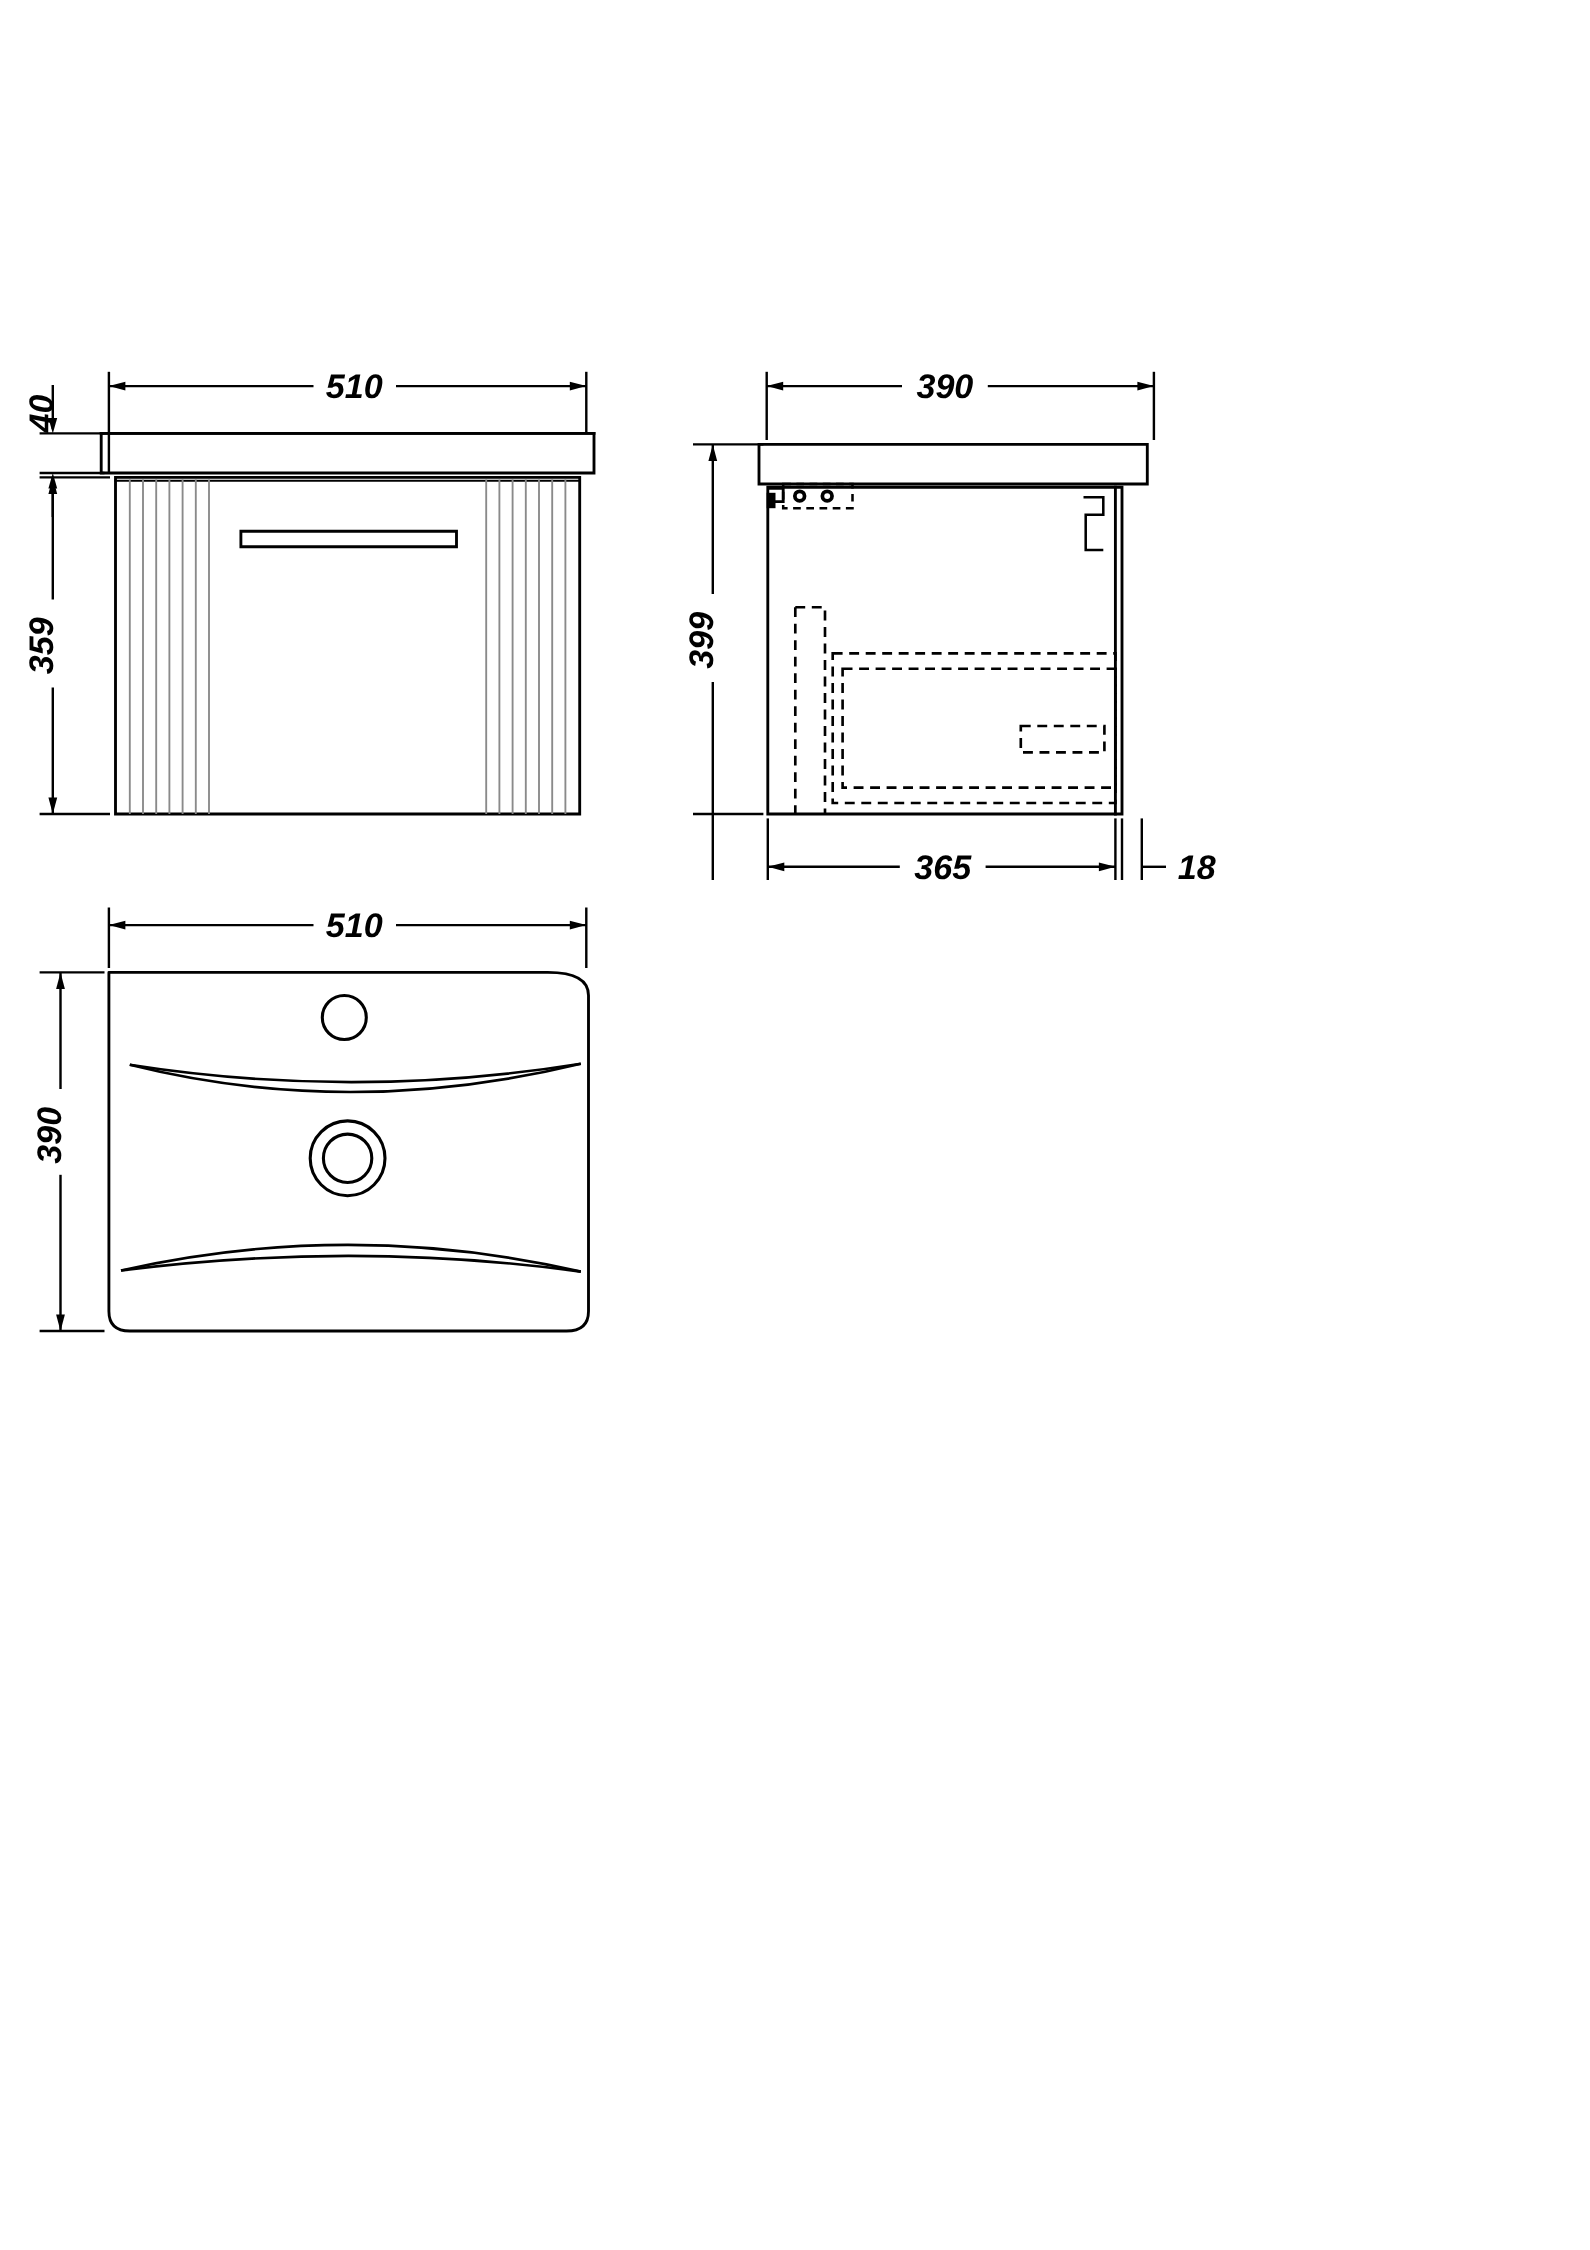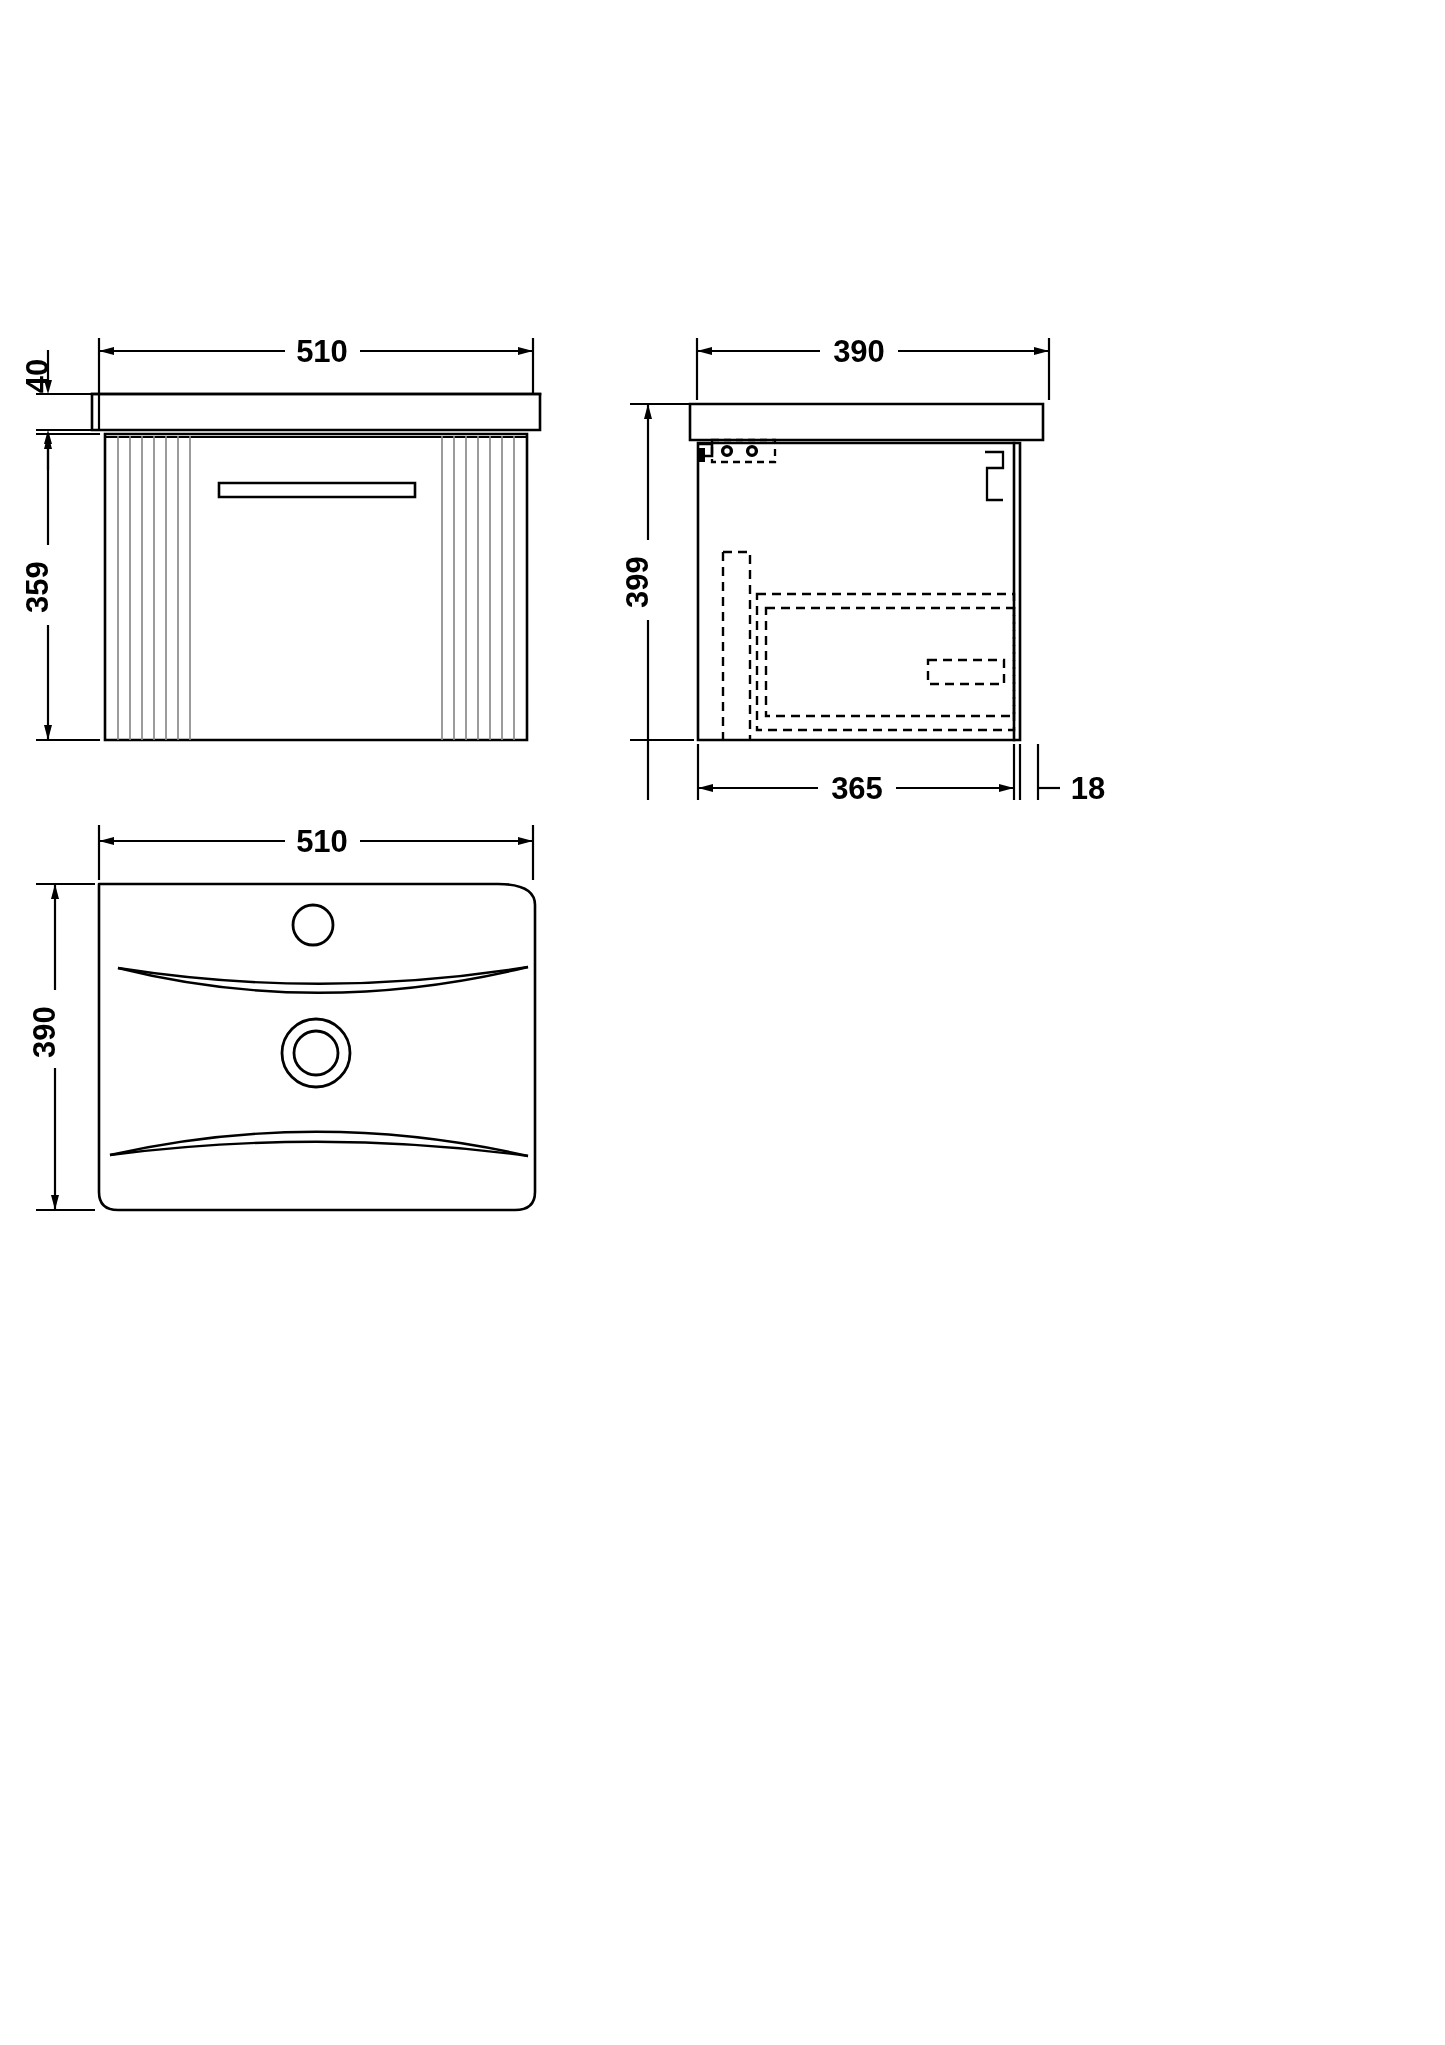--- a/index.html
+++ b/index.html
@@ -1,18 +1,18 @@
 <!DOCTYPE html>
 <html><head>
 <meta charset="utf-8">
 <style>
   html,body{margin:0;padding:0;background:#ffffff;}
   body{width:1445px;height:2045px;position:relative;overflow:hidden;
        font-family:"Liberation Sans",sans-serif;}
-  .stage{position:absolute;left:0;top:0;width:1445px;height:2045px;}
+  .stage{position:absolute;left:0;top:0;width:1445px;height:2045px;font-style:italic;}
   svg{position:absolute;left:0;top:0;}
   .dimtext{font-family:"Liberation Sans",sans-serif;font-weight:bold;
            font-size:31px;fill:#000000;}
 </style>
 </head>
 <body>
 
 <div class="stage">
 
 <svg width="1445" height="2045" viewBox="0 0 1445 2045">

